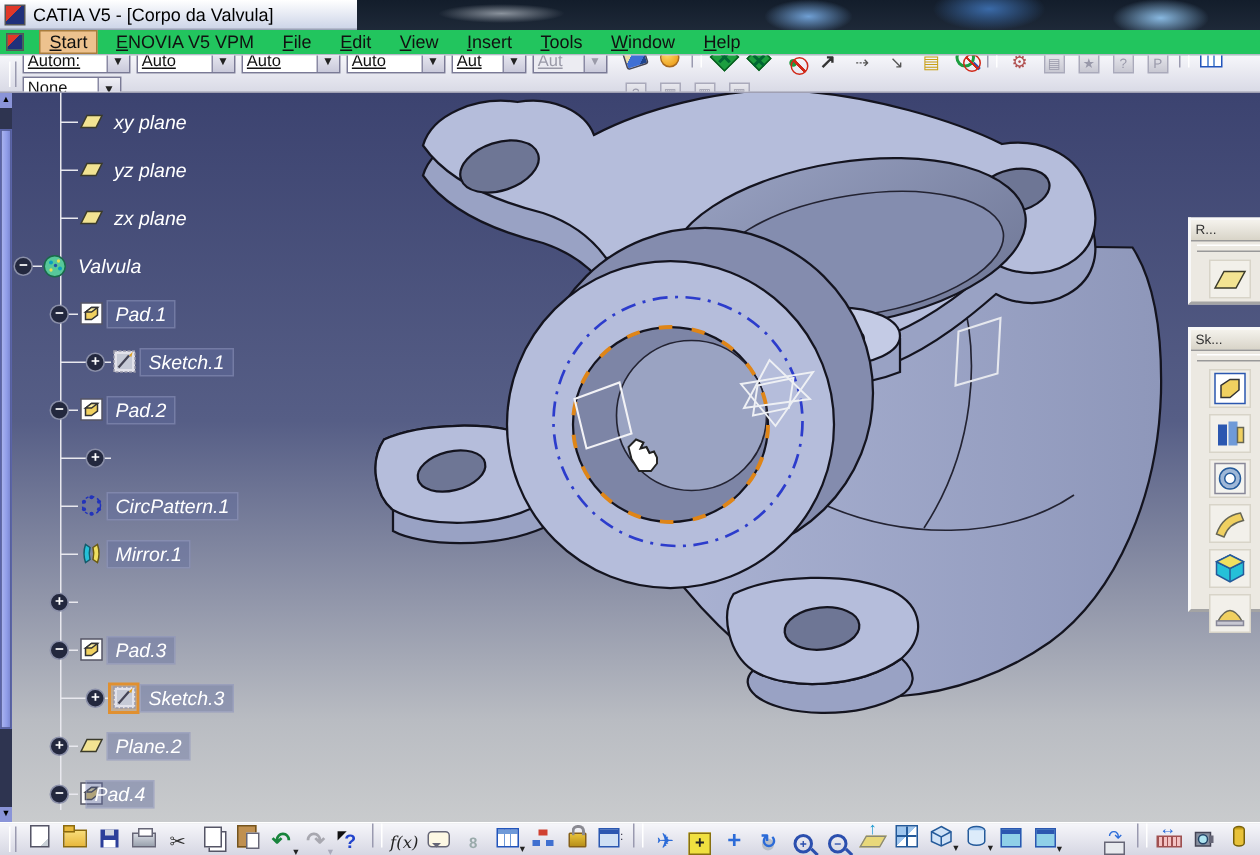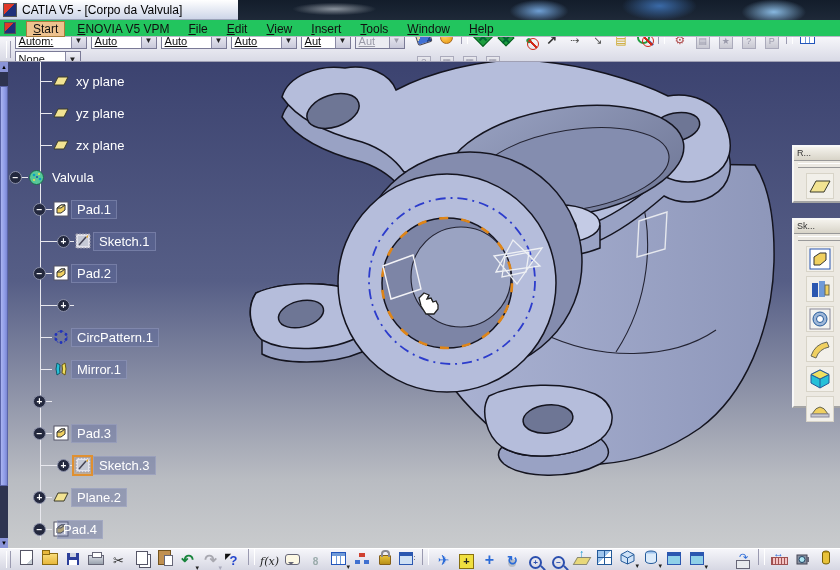--- a/index.html
+++ b/index.html
@@ -111,21 +111,21 @@
     font-weight:bold;font-family:"DejaVu Sans",sans-serif;}
 
   
   .vscroll{position:absolute;left:0;top:62px;width:8px;height:486px;background:#2e3450;}
   .vs-btn{position:absolute;left:0;width:8px;height:10px;background:#8a94d8;color:#000;font-size:6px;
     display:flex;align-items:center;justify-content:center;}
   .vs-thumb{position:absolute;left:0;top:24px;width:8px;height:400px;
     background:linear-gradient(90deg,#aab4f0,#8f9ce8 60%,#7a86d0);border:1px solid #5a64a8;box-sizing:border-box;}
 
   
-  .tree{position:absolute;left:0;top:62px;width:230px;height:486px;pointer-events:none;}
+  .tree{position:absolute;left:0;top:62px;width:230px;height:486px;pointer-events:none;font-style:italic;}
   .tline{position:absolute;background:#e8e8ee;}
   .trow{position:absolute;height:26px;display:flex;align-items:center;pointer-events:auto;}
   .texp{position:absolute;width:13px;height:13px;border-radius:50%;background:#23283e;border:1px solid #8a8fa8;
     color:#fff;font-size:10px;font-weight:bold;display:flex;align-items:center;justify-content:center;
     box-sizing:border-box;line-height:1;}
   .tico{position:absolute;width:17px;height:17px;display:flex;align-items:center;justify-content:center;}
   .tico.selected{outline:2px solid #e09030;background:rgba(224,144,48,0.28);}
   .tlab{position:absolute;font-size:13px;color:#fff;white-space:nowrap;padding:1px 5px;}
   .tlab.boxed{background:rgba(98,108,158,0.45);border:1px solid rgba(200,205,230,0.25);}
 

